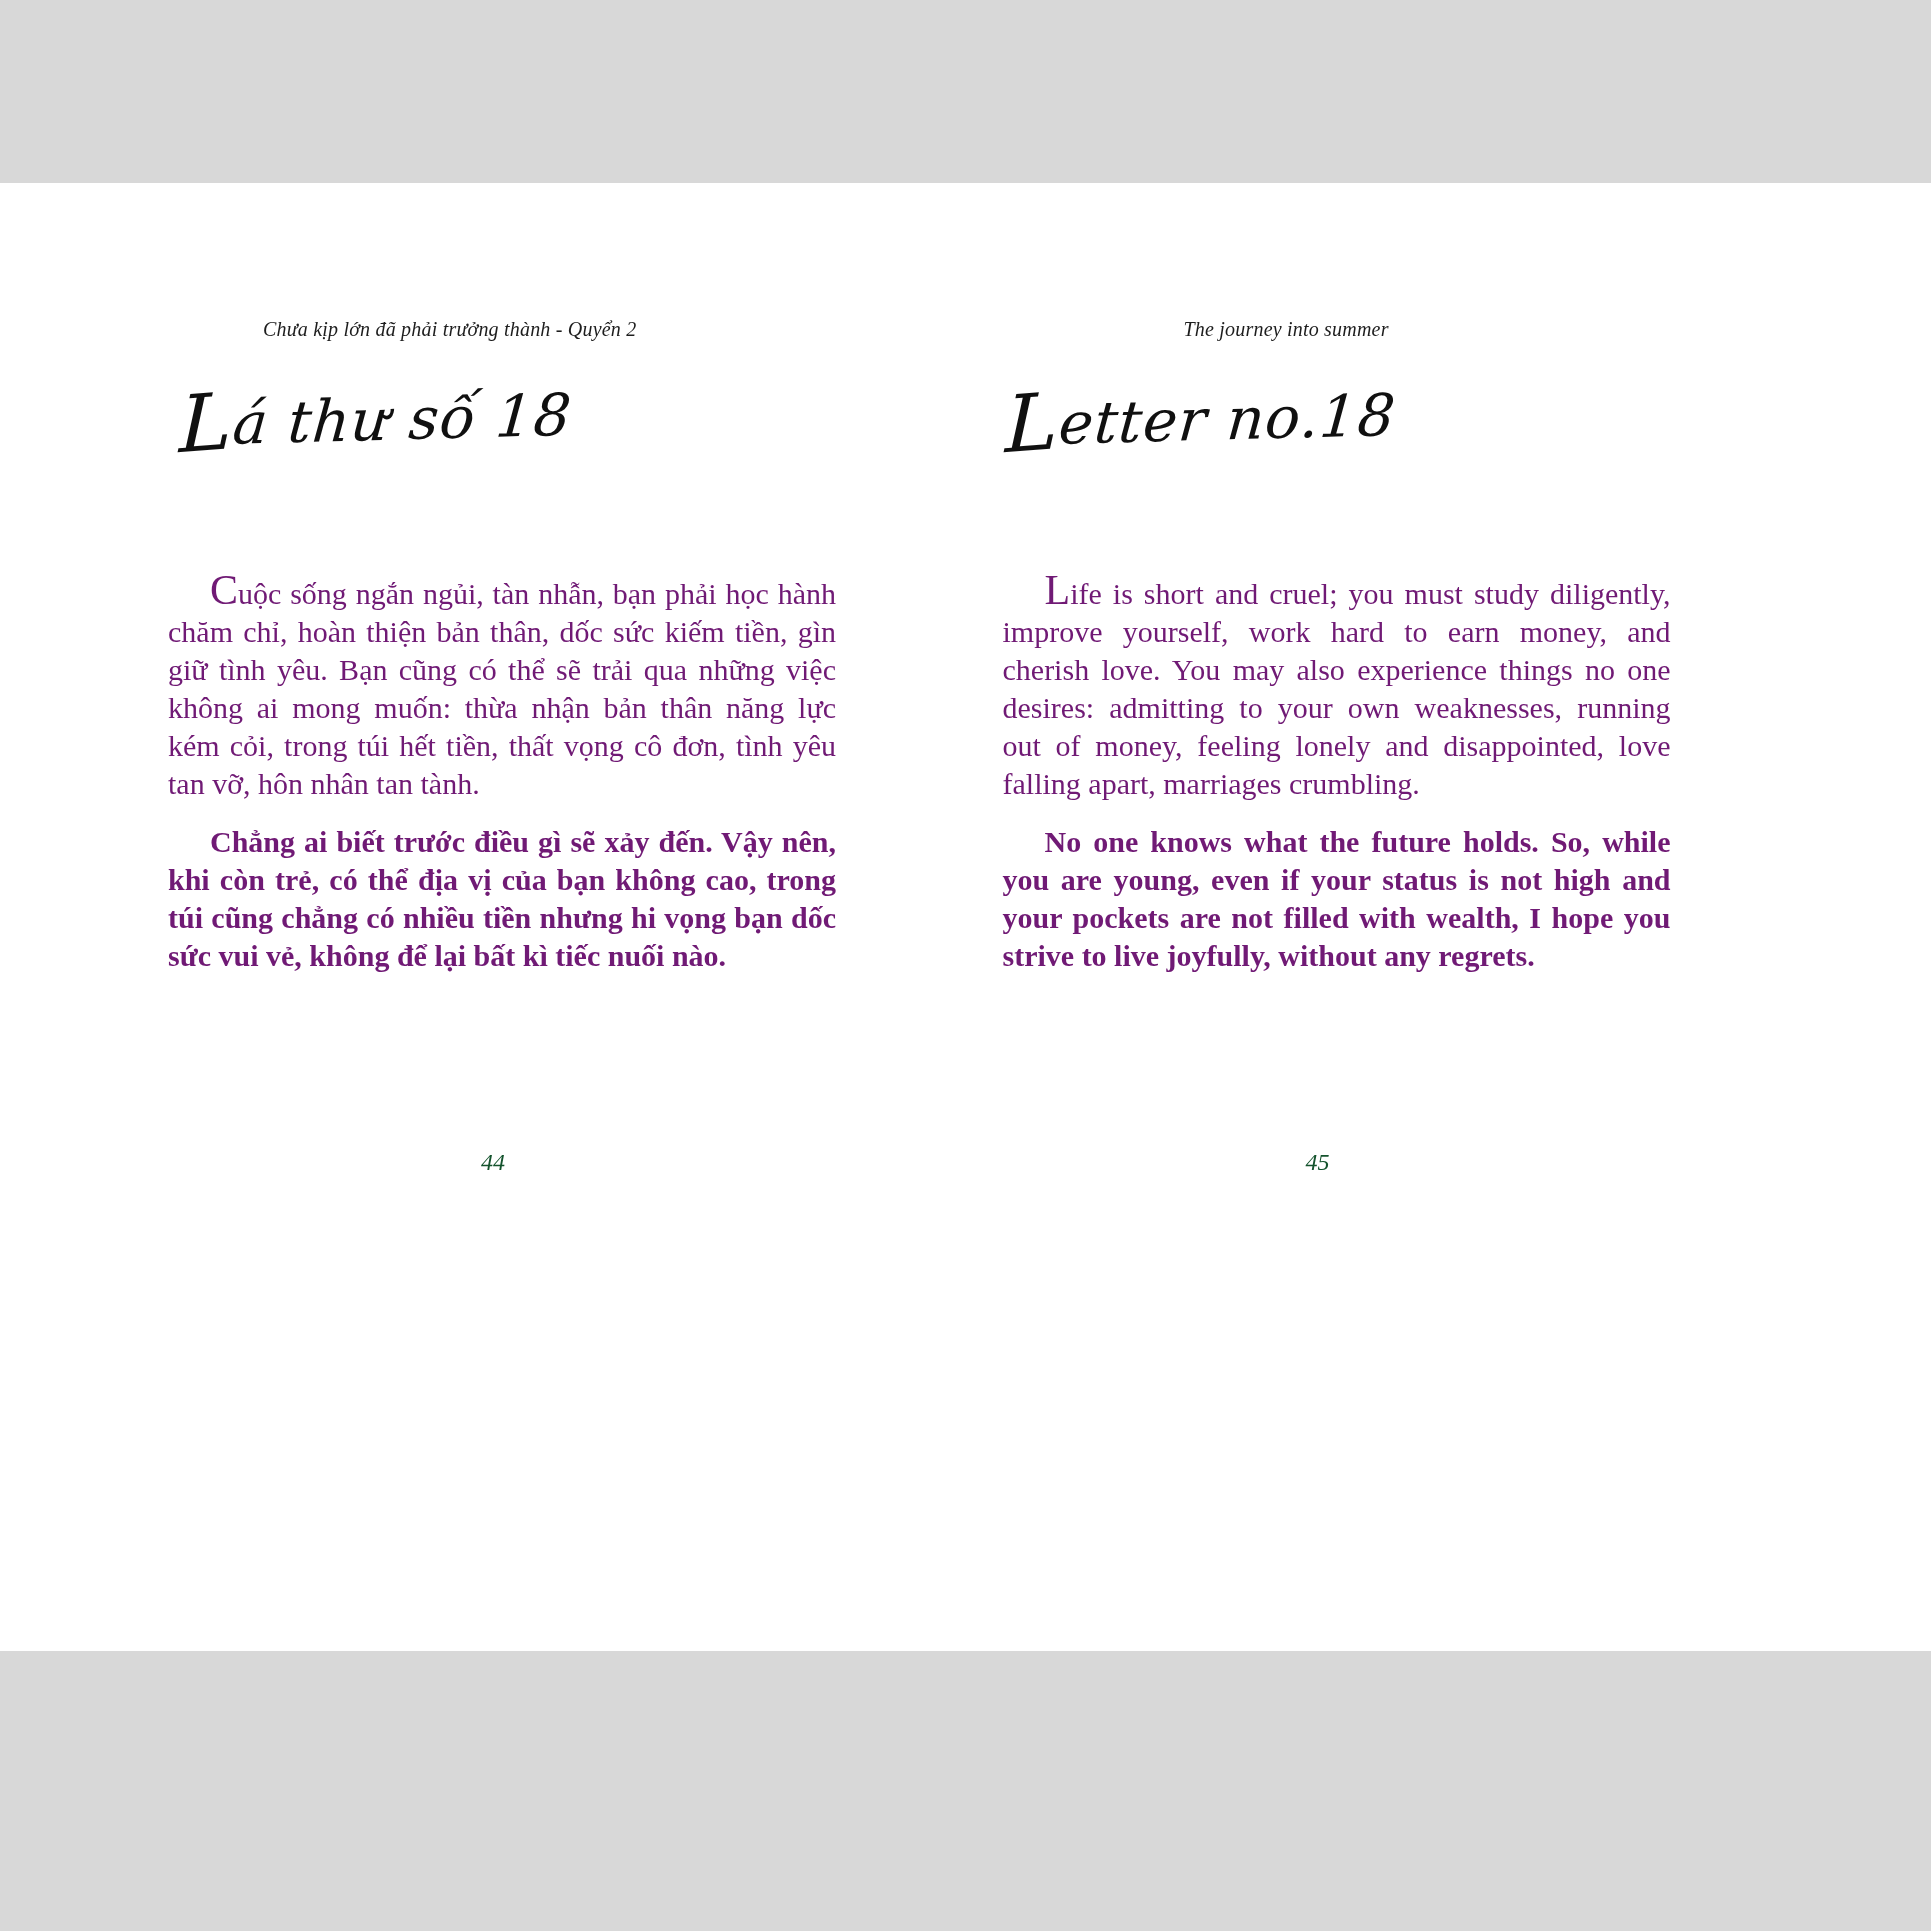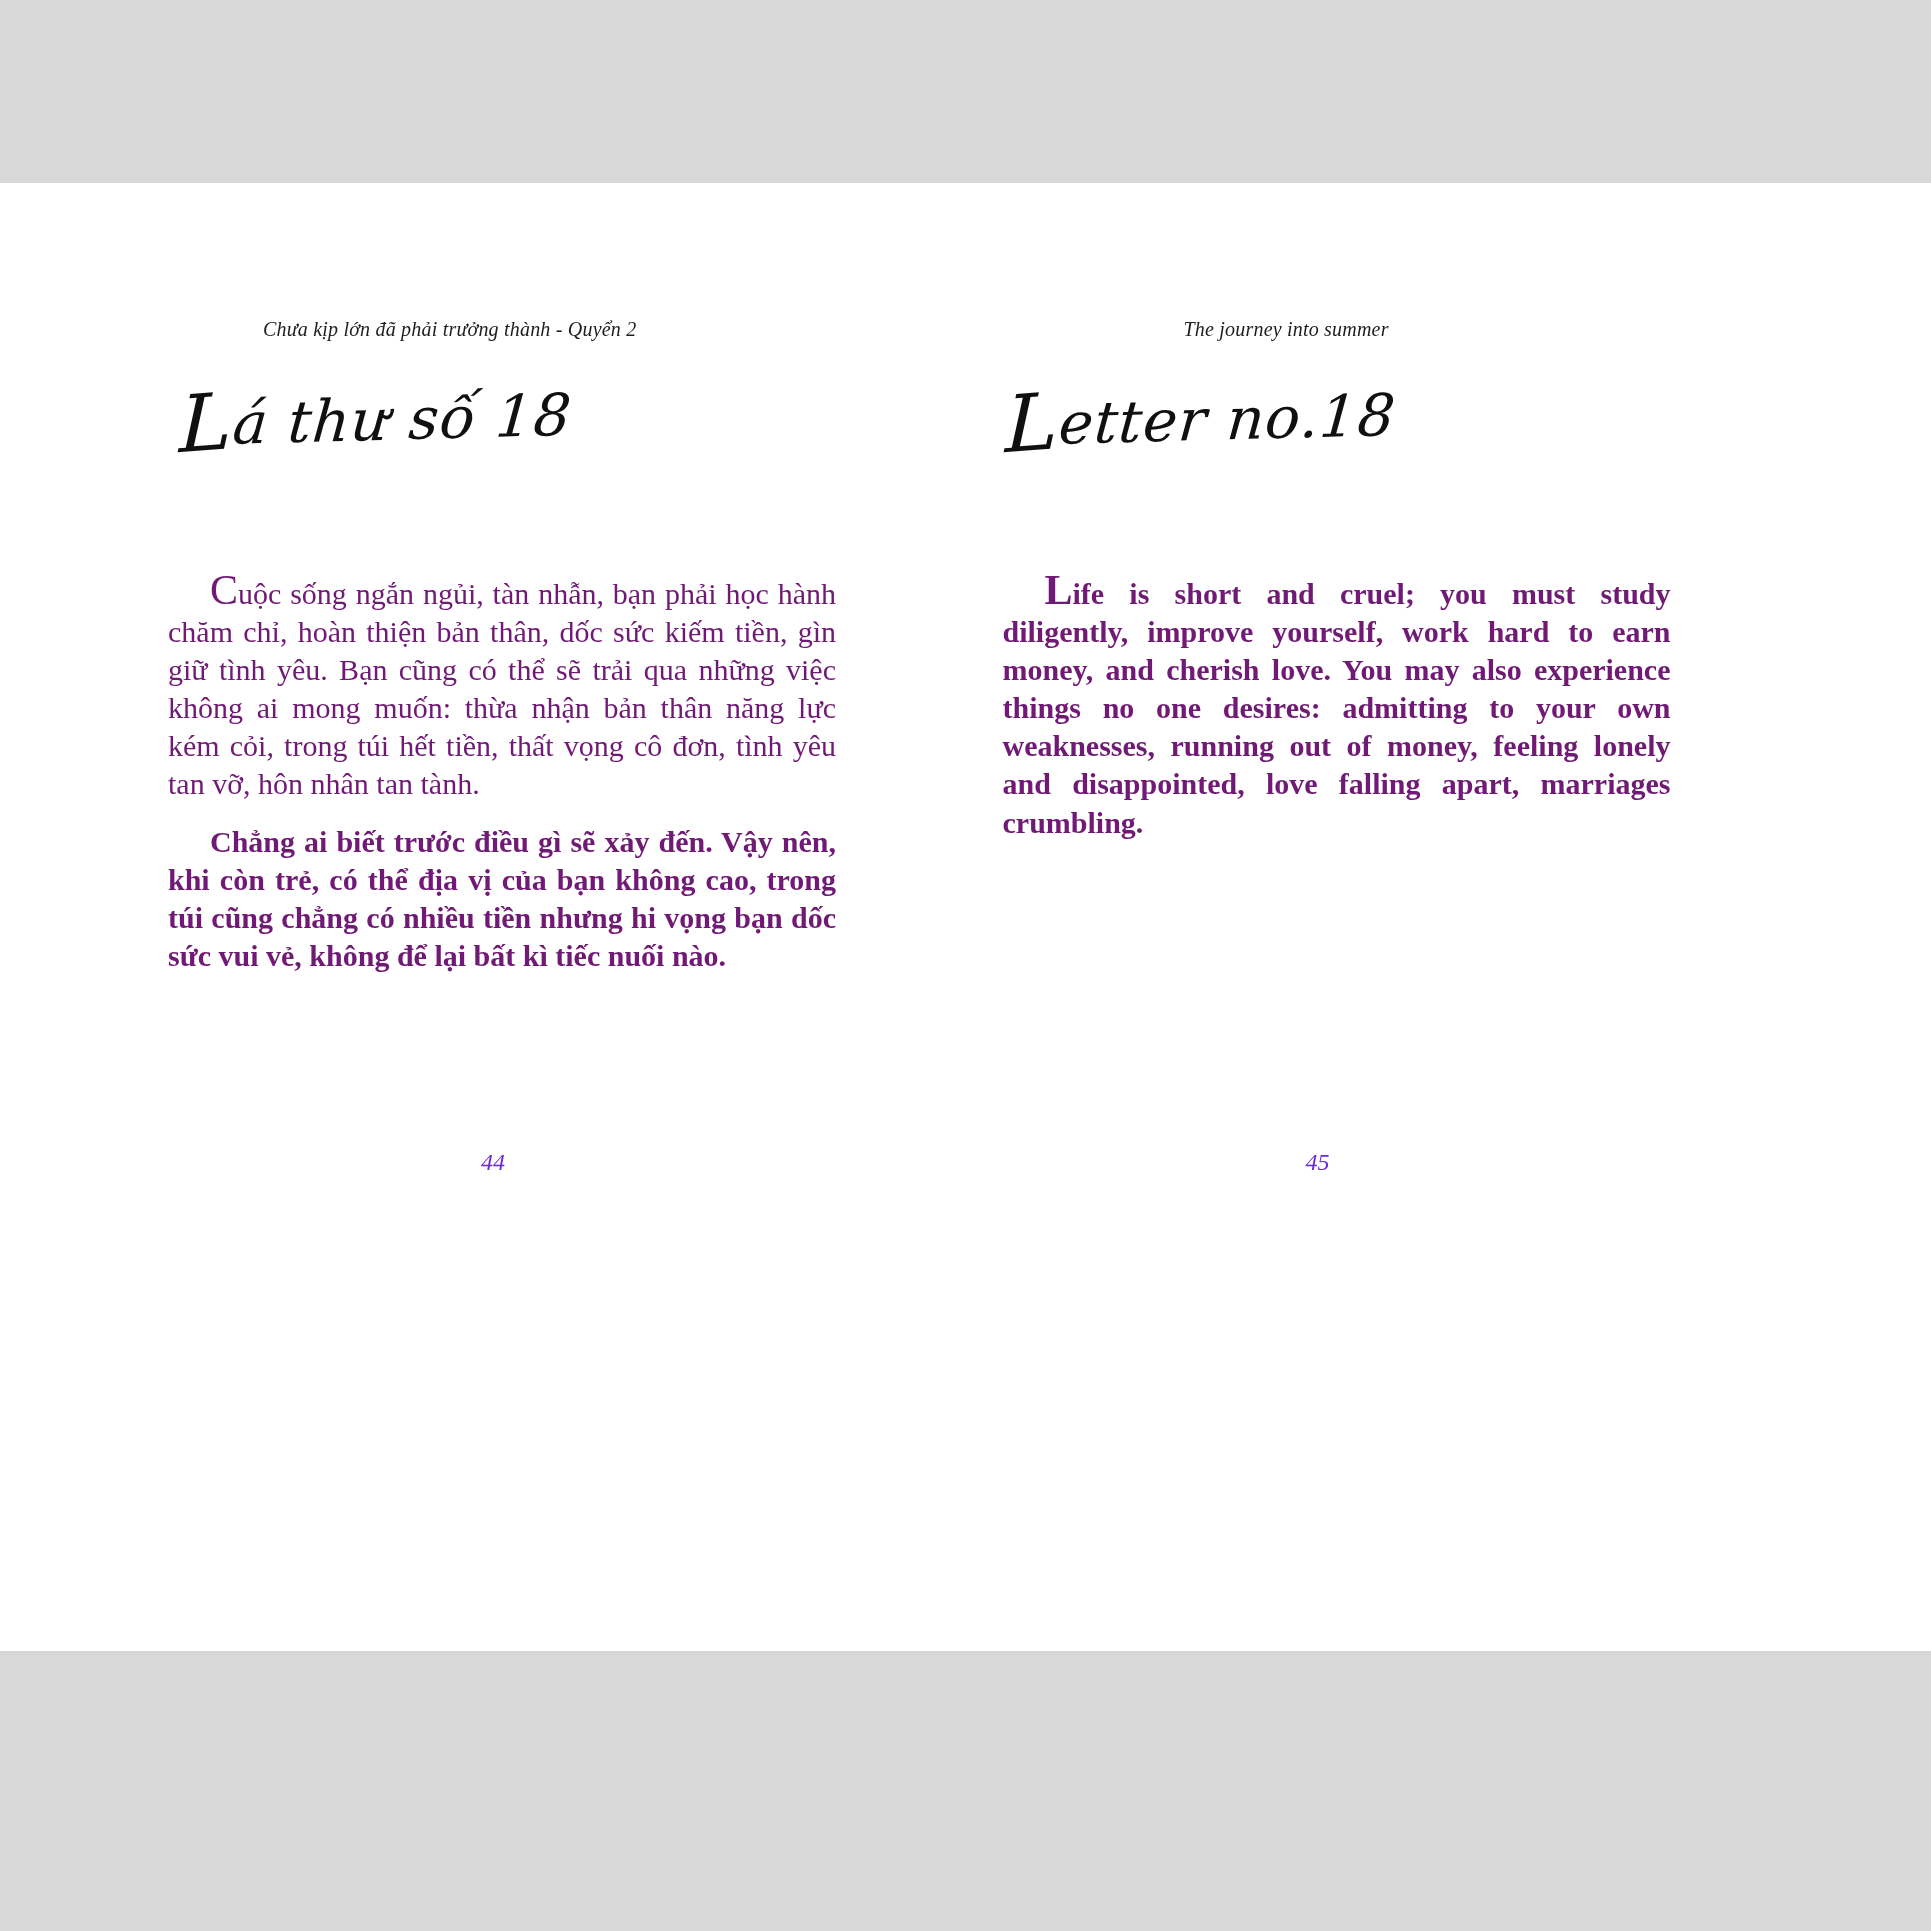--- a/index.html
+++ b/index.html
@@ -106,21 +106,21 @@
   .dropcap {
     font-size: 42px;
     line-height: 1;
   }
   .folio {
     position: absolute;
     top: 966px;
     font-family: "Liberation Serif", serif;
     font-style: italic;
     font-size: 24px;
-    color: #6d28d9;
+    color: #14532d;
   }
   .page-left .folio {
     left: 481px;
   }
   .page-right .folio {
     left: 483px;
   }
 </style>
 </head>
 <body>
@@ -146,19 +146,20 @@
 
   <div class="book-page page-right">
     <div class="running-head">The journey into summer</div>
 
     <div class="letter-title">
       <span class="swash">L</span><span>etter no.18</span>
     </div>
 
     <div class="body-col">
       <p><span class="dropcap">L</span><span>ife is short and cruel; you must study diligently, improve yourself, work hard to earn money, and cherish love. You may also experience things no one desires: admitting to your own weaknesses, running out of money, feeling lonely and disappointed, love falling apart, marriages crumbling.</span></p>
+      <p>No one knows what the future holds. So, while you are young, even if your status is not high and your pockets are not filled with wealth, I hope you strive to live joyfully, without any regrets.</p>
     </div>
 
     <div class="folio">45</div>
   </div>
 
 </div>
 
 
 </body></html>

